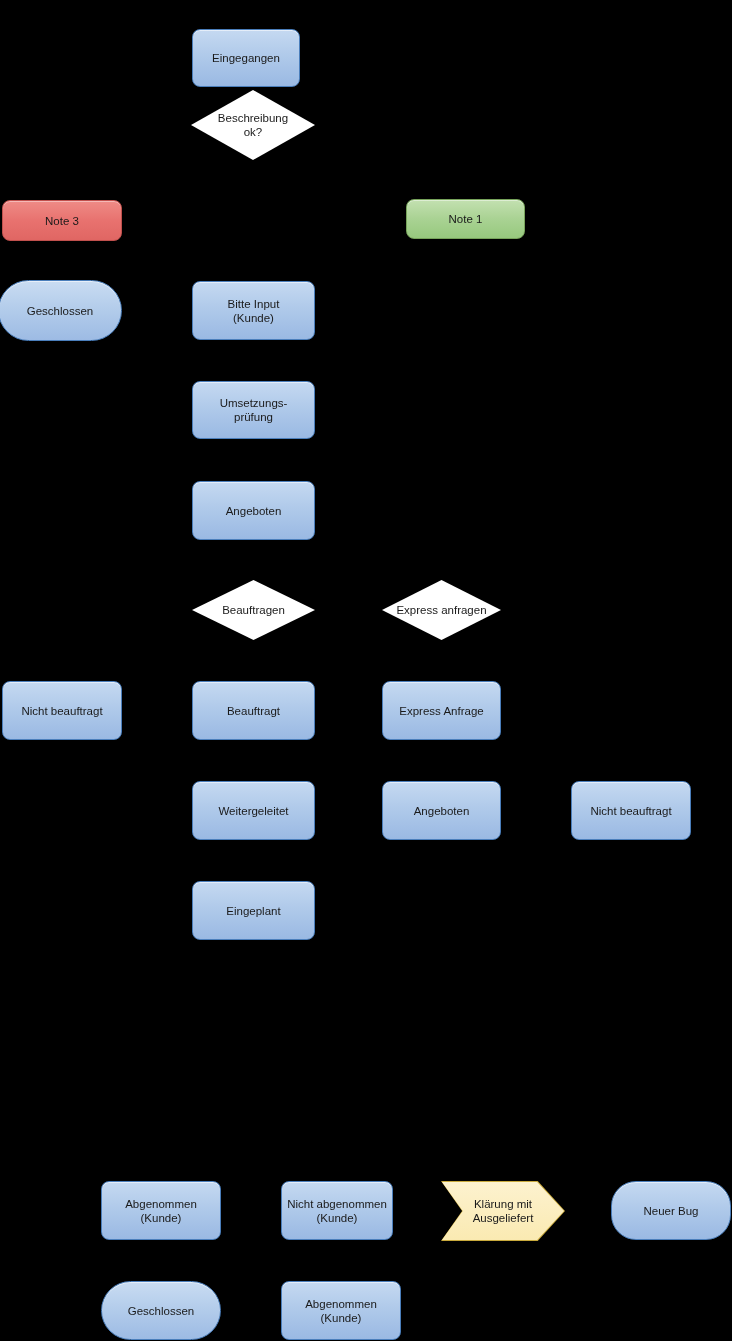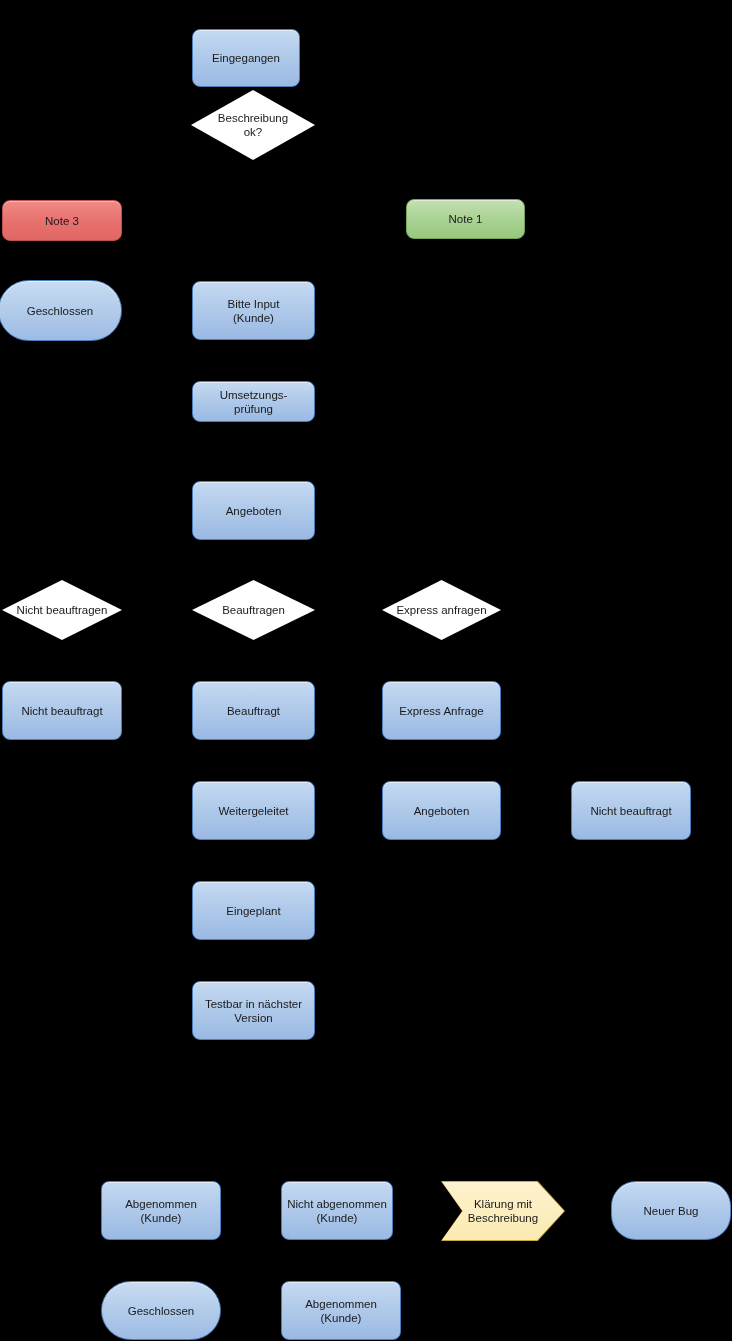--- a/index.html
+++ b/index.html
@@ -128,30 +128,26 @@
     <div class="node rect-green" style="left: 382px; top: 199px; width: 119px; height: 40px;">
       <span class="lbl">Note 1</span>
     </div>
     <div class="node stadium" style="left: -2px; top: 280px; width: 124px; height: 61px;">
       <span class="lbl">Geschlossen</span>
     </div>
     <div class="node rect-blue" style="left: 192px; top: 281px; width: 123px; height: 59px;">
       <span class="lbl">Bitte Input
 (Kunde)</span>
     </div>
-    <div class="node rect-blue" style="left: 192px; top: 381px; width: 123px; height: 41px;">
+    <div class="node rect-blue" style="left: 192px; top: 381px; width: 123px; height: 58px;">
       <span class="lbl">Umsetzungs-
 prüfung</span>
     </div>
     <div class="node rect-blue" style="left: 192px; top: 481px; width: 123px; height: 59px;">
       <span class="lbl">Angeboten</span>
-    </div>
-    <div class="node diamond" style="left: 2px; top: 580px; width: 120px; height: 60px;">
-      <div class="shape"></div>
-      <span class="lbl">Nicht beauftragen</span>
     </div>
     <div class="node diamond" style="left: 192px; top: 580px; width: 123px; height: 60px;">
       <div class="shape"></div>
       <span class="lbl">Beauftragen</span>
     </div>
     <div class="node diamond" style="left: 382px; top: 580px; width: 119px; height: 60px;">
       <div class="shape"></div>
       <span class="lbl">Express anfragen</span>
     </div>
     <div class="node rect-blue" style="left: 2px; top: 681px; width: 120px; height: 59px;">
@@ -167,38 +163,34 @@
       <span class="lbl">Express Anfrage</span>
     </div>
     <div class="node rect-blue" style="left: 382px; top: 781px; width: 119px; height: 59px;">
       <span class="lbl">Angeboten</span>
     </div>
     <div class="node rect-blue" style="left: 571px; top: 781px; width: 120px; height: 59px;">
       <span class="lbl">Nicht beauftragt</span>
     </div>
     <div class="node rect-blue" style="left: 192px; top: 881px; width: 123px; height: 59px;">
       <span class="lbl">Eingeplant</span>
-    </div>
-    <div class="node rect-blue" style="left: 192px; top: 981px; width: 123px; height: 59px;">
-      <span class="lbl">Testbar in nächster
-Version</span>
     </div>
     <div class="node rect-blue" style="left: 101px; top: 1181px; width: 120px; height: 59px;">
       <span class="lbl">Abgenommen
 (Kunde)</span>
     </div>
     <div class="node rect-blue" style="left: 281px; top: 1181px; width: 112px; height: 59px;">
       <span class="lbl">Nicht abgenommen
 (Kunde)</span>
     </div>
     <div class="node chevron" style="left: 441px; top: 1181px; width: 124px; height: 60px;">
       <div class="outline"></div>
       <div class="inner"></div>
       <span class="lbl">Klärung mit
-Beschreibung</span>
+Ausgeliefert</span>
     </div>
     <div class="node rect-blue" style="left: 611px; top: 1181px; width: 120px; height: 59px; border-radius: 25px;">
       <span class="lbl">Neuer Bug</span>
     </div>
     <div class="node stadium" style="left: 101px; top: 1281px; width: 120px; height: 59px;">
       <span class="lbl">Geschlossen</span>
     </div>
     <div class="node rect-blue" style="left: 281px; top: 1281px; width: 120px; height: 59px;">
       <span class="lbl">Abgenommen
 (Kunde)</span>

